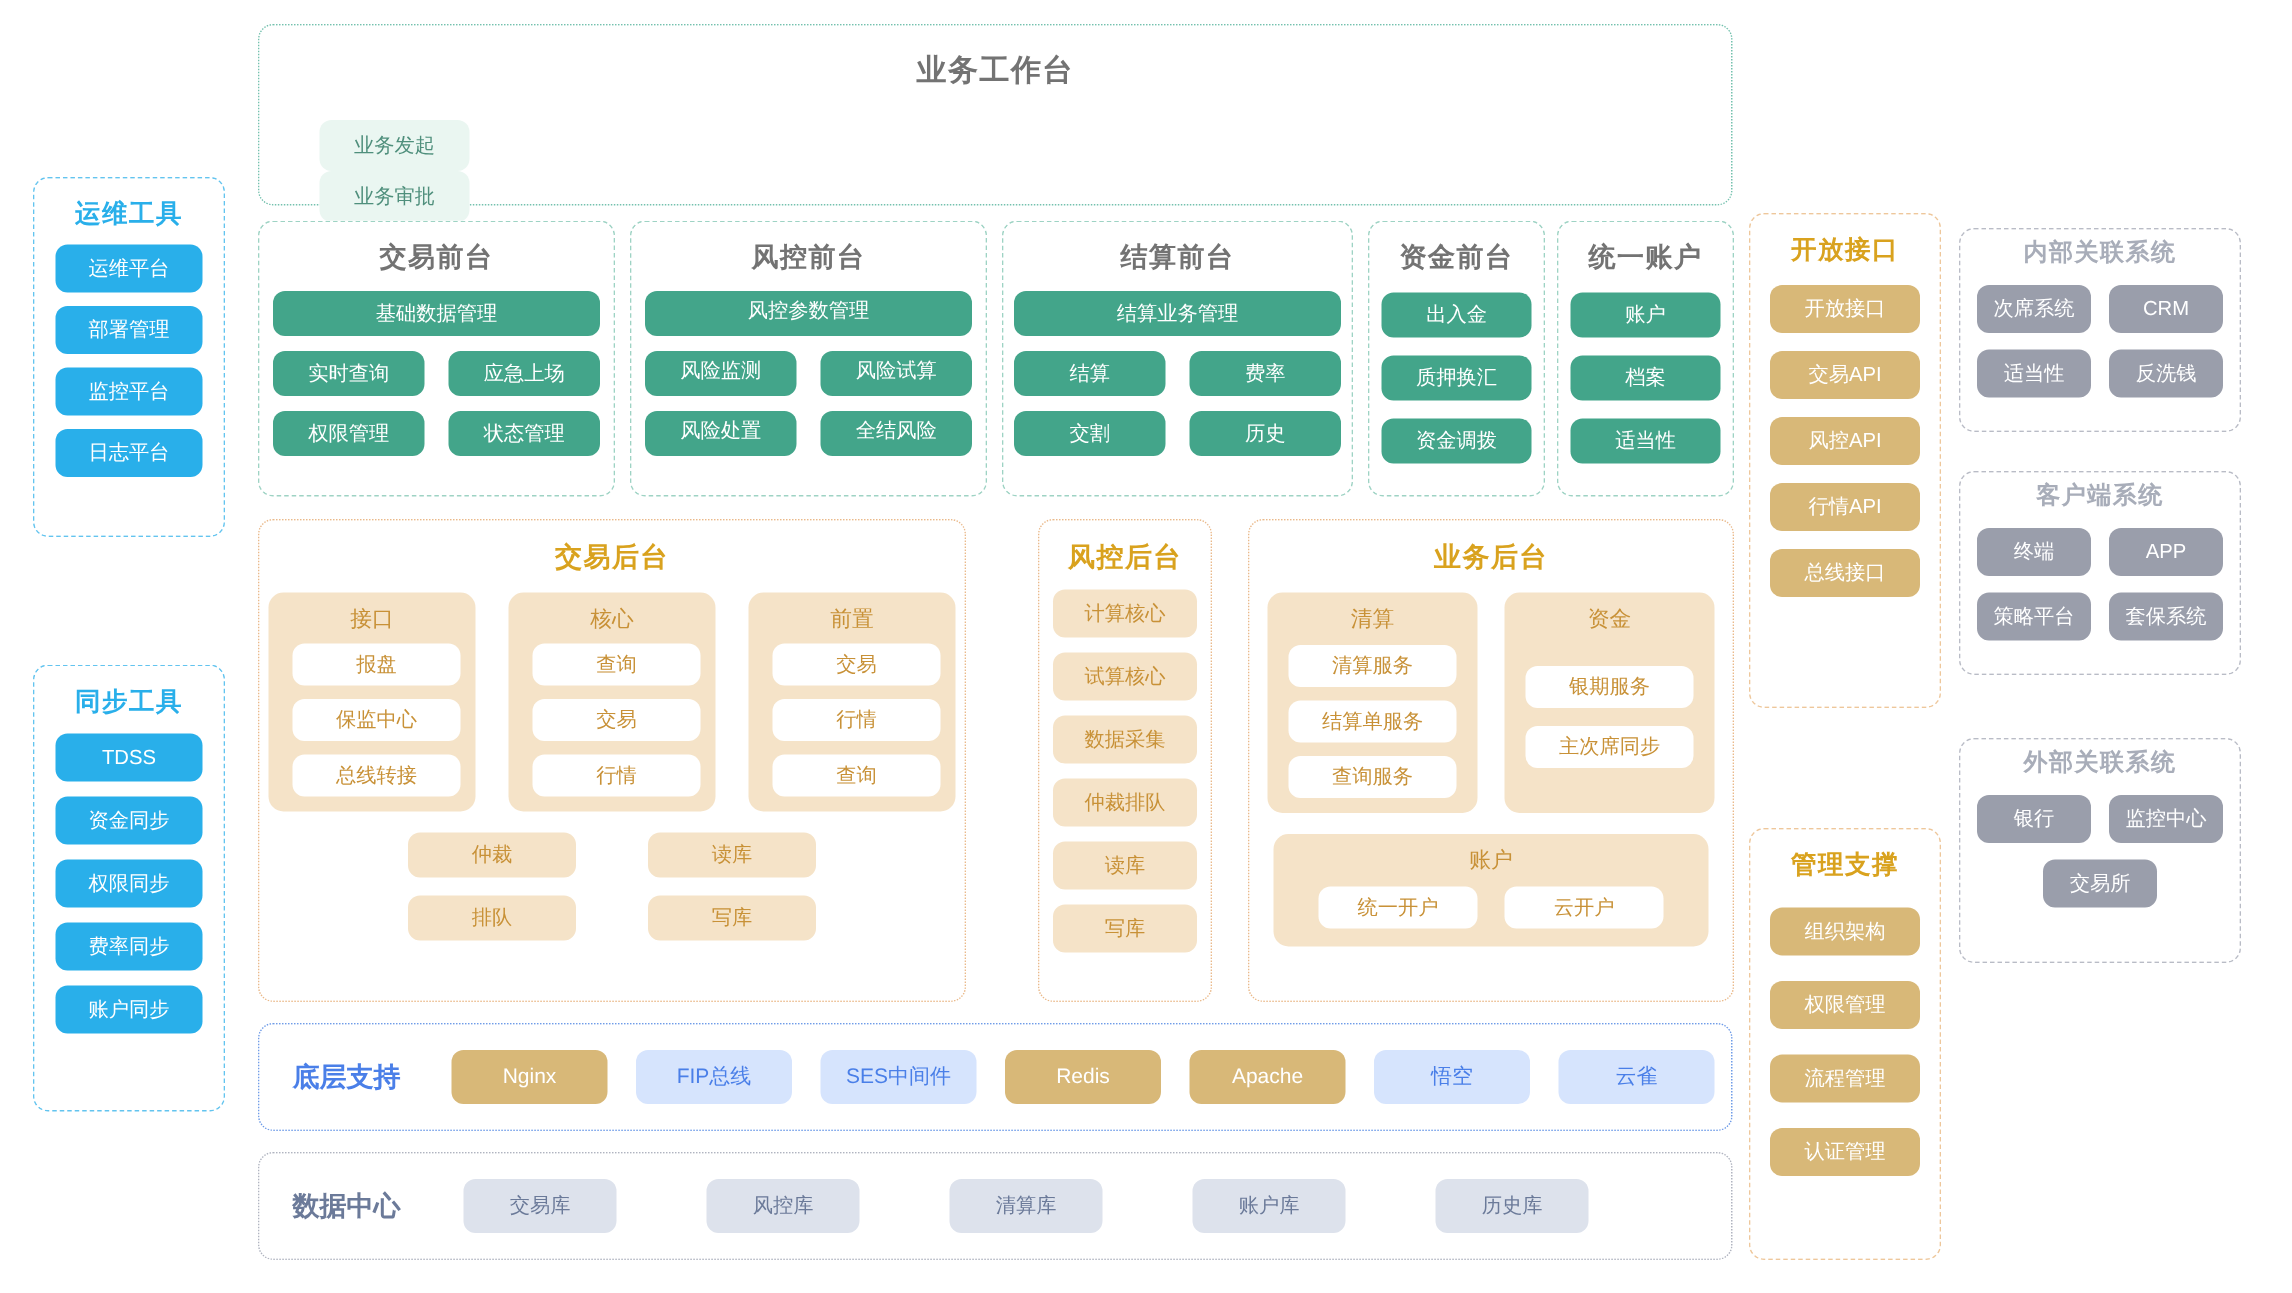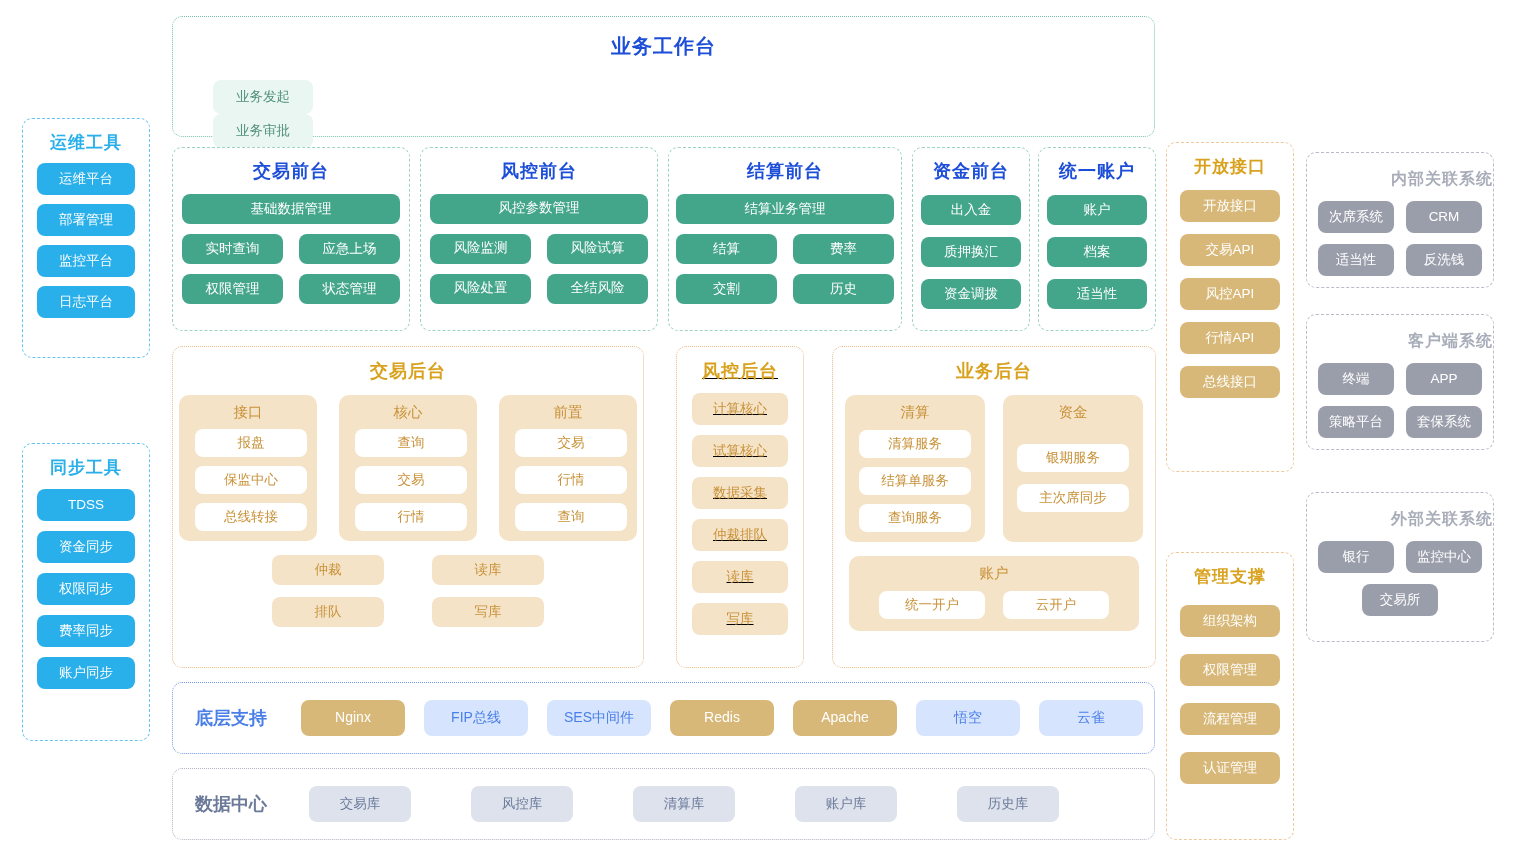--- a/index.html
+++ b/index.html
@@ -37,21 +37,21 @@
   .chip-gold    { background: #d8b878; color: #fff; }
   .chip-beige   { background: #f5e3c8; color: #c89137; }
   .chip-white   { background: #ffffff; color: #c89137; }
   .chip-gray    { background: #9a9eab; color: #fff; }
   .chip-lblue   { background: #d6e4fd; color: #4a7fe8; }
   .chip-dgray   { background: #dde2ec; color: #6b7a99; }
 
   .grp-beige { background: #f5e3c8; border-radius: 10px; }
 
   
-  .t-green { color: #1d4ed8; }
+  .t-green { color: #737373; }
   .t-blue  { color: #29afea; }
   .t-gold  { color: #d9a21e; }
   .t-gray  { color: #a8adb9; }
 
   
   #ops-tools   { left: 22px;  top: 118px; width: 128px; height: 240px; }
   #sync-tools  { left: 22px;  top: 443px; width: 128px; height: 298px; }
   .lc-title { font-size: 17px; margin-top: 12px; }
   .lc-chip  { width: 98px; height: 32px; font-size: 13.5px; margin: 9px auto 0; }
   #sync-tools .lc-chip { margin-top: 10px; }
@@ -71,21 +71,21 @@
   #fo-acct   { left: 1038px; width: 118px; }
   .fo .panel-title { font-size: 18px; margin-top: 11px; }
   .fo-wide { width: 218px; height: 30px; font-size: 13.5px; margin: 11px auto 0; }
   .fo-narrow { width: 101px; height: 30px; font-size: 13.5px; }
   .fo-pair { display: flex; justify-content: center; gap: 16px; margin-top: 10px; }
   .fo-single { width: 100px; height: 30px; font-size: 13.5px; margin: 11px auto 0; }
   #fo-fund .fo-single, #fo-acct .fo-single { margin-top: 12px; }
 
   
   #bo-trade { left: 172px; top: 346px; width: 472px; height: 322px; }
-  #bo-risk  { left: 676px; top: 346px; width: 128px; height: 322px; text-decoration: underline; }
+  #bo-risk  { left: 692px; top: 346px; width: 116px; height: 322px; }
   #bo-biz   { left: 832px; top: 346px; width: 324px; height: 322px; }
   .bo-title { font-size: 18px; margin-top: 12px; }
   #bo-trade-groups { display: flex; justify-content: center; gap: 22px; margin-top: 12px; }
   .bo-group { width: 138px; padding: 8px 16px 10px; }
   .bo-group-title { text-align: center; font-size: 14.5px; color: #c89137; margin-bottom: 7px; }
   .bo-group .chip { width: 112px; height: 28px; font-size: 13.5px; margin: 0 auto 9px; }
   .bo-group .chip:last-child { margin-bottom: 0; }
   #bo-trade-extra { display: flex; justify-content: center; gap: 22px; margin-top: 14px; }
   .bo-extra-col { width: 138px; }
   .bo-extra-col .chip { width: 112px; height: 30px; font-size: 13.5px; margin: 0 auto 12px; }
@@ -115,21 +115,21 @@
   #open-api { left: 1166px; top: 142px; width: 128px; height: 330px; }
   #mgmt     { left: 1166px; top: 552px; width: 128px; height: 288px; }
   .rc-title { font-size: 17px; margin-top: 12px; }
   #open-api .chip { width: 100px; height: 32px; font-size: 13.5px; margin: 12px auto 0; }
   #mgmt .chip { width: 100px; height: 32px; font-size: 13.5px; margin: 17px auto 0; }
 
   
   #sys-internal { left: 1306px; top: 152px; width: 188px; height: 136px; }
   #sys-client   { left: 1306px; top: 314px; width: 188px; height: 136px; }
   #sys-external { left: 1306px; top: 492px; width: 188px; height: 150px; }
-  .sys-title { font-size: 16px; margin-top: 16px; text-align: right; }
+  .sys-title { font-size: 16px; margin-top: 5px; }
   .sys-row { display: flex; justify-content: center; gap: 12px; margin-top: 11px; }
   .sys-row .chip { width: 76px; height: 32px; font-size: 13.5px; }
 </style>
 </head>
 <body>
 
 <div id="root">
 
   <div class="panel bd-blue" id="ops-tools">
     <div class="panel-title t-blue lc-title">运维工具</div>

